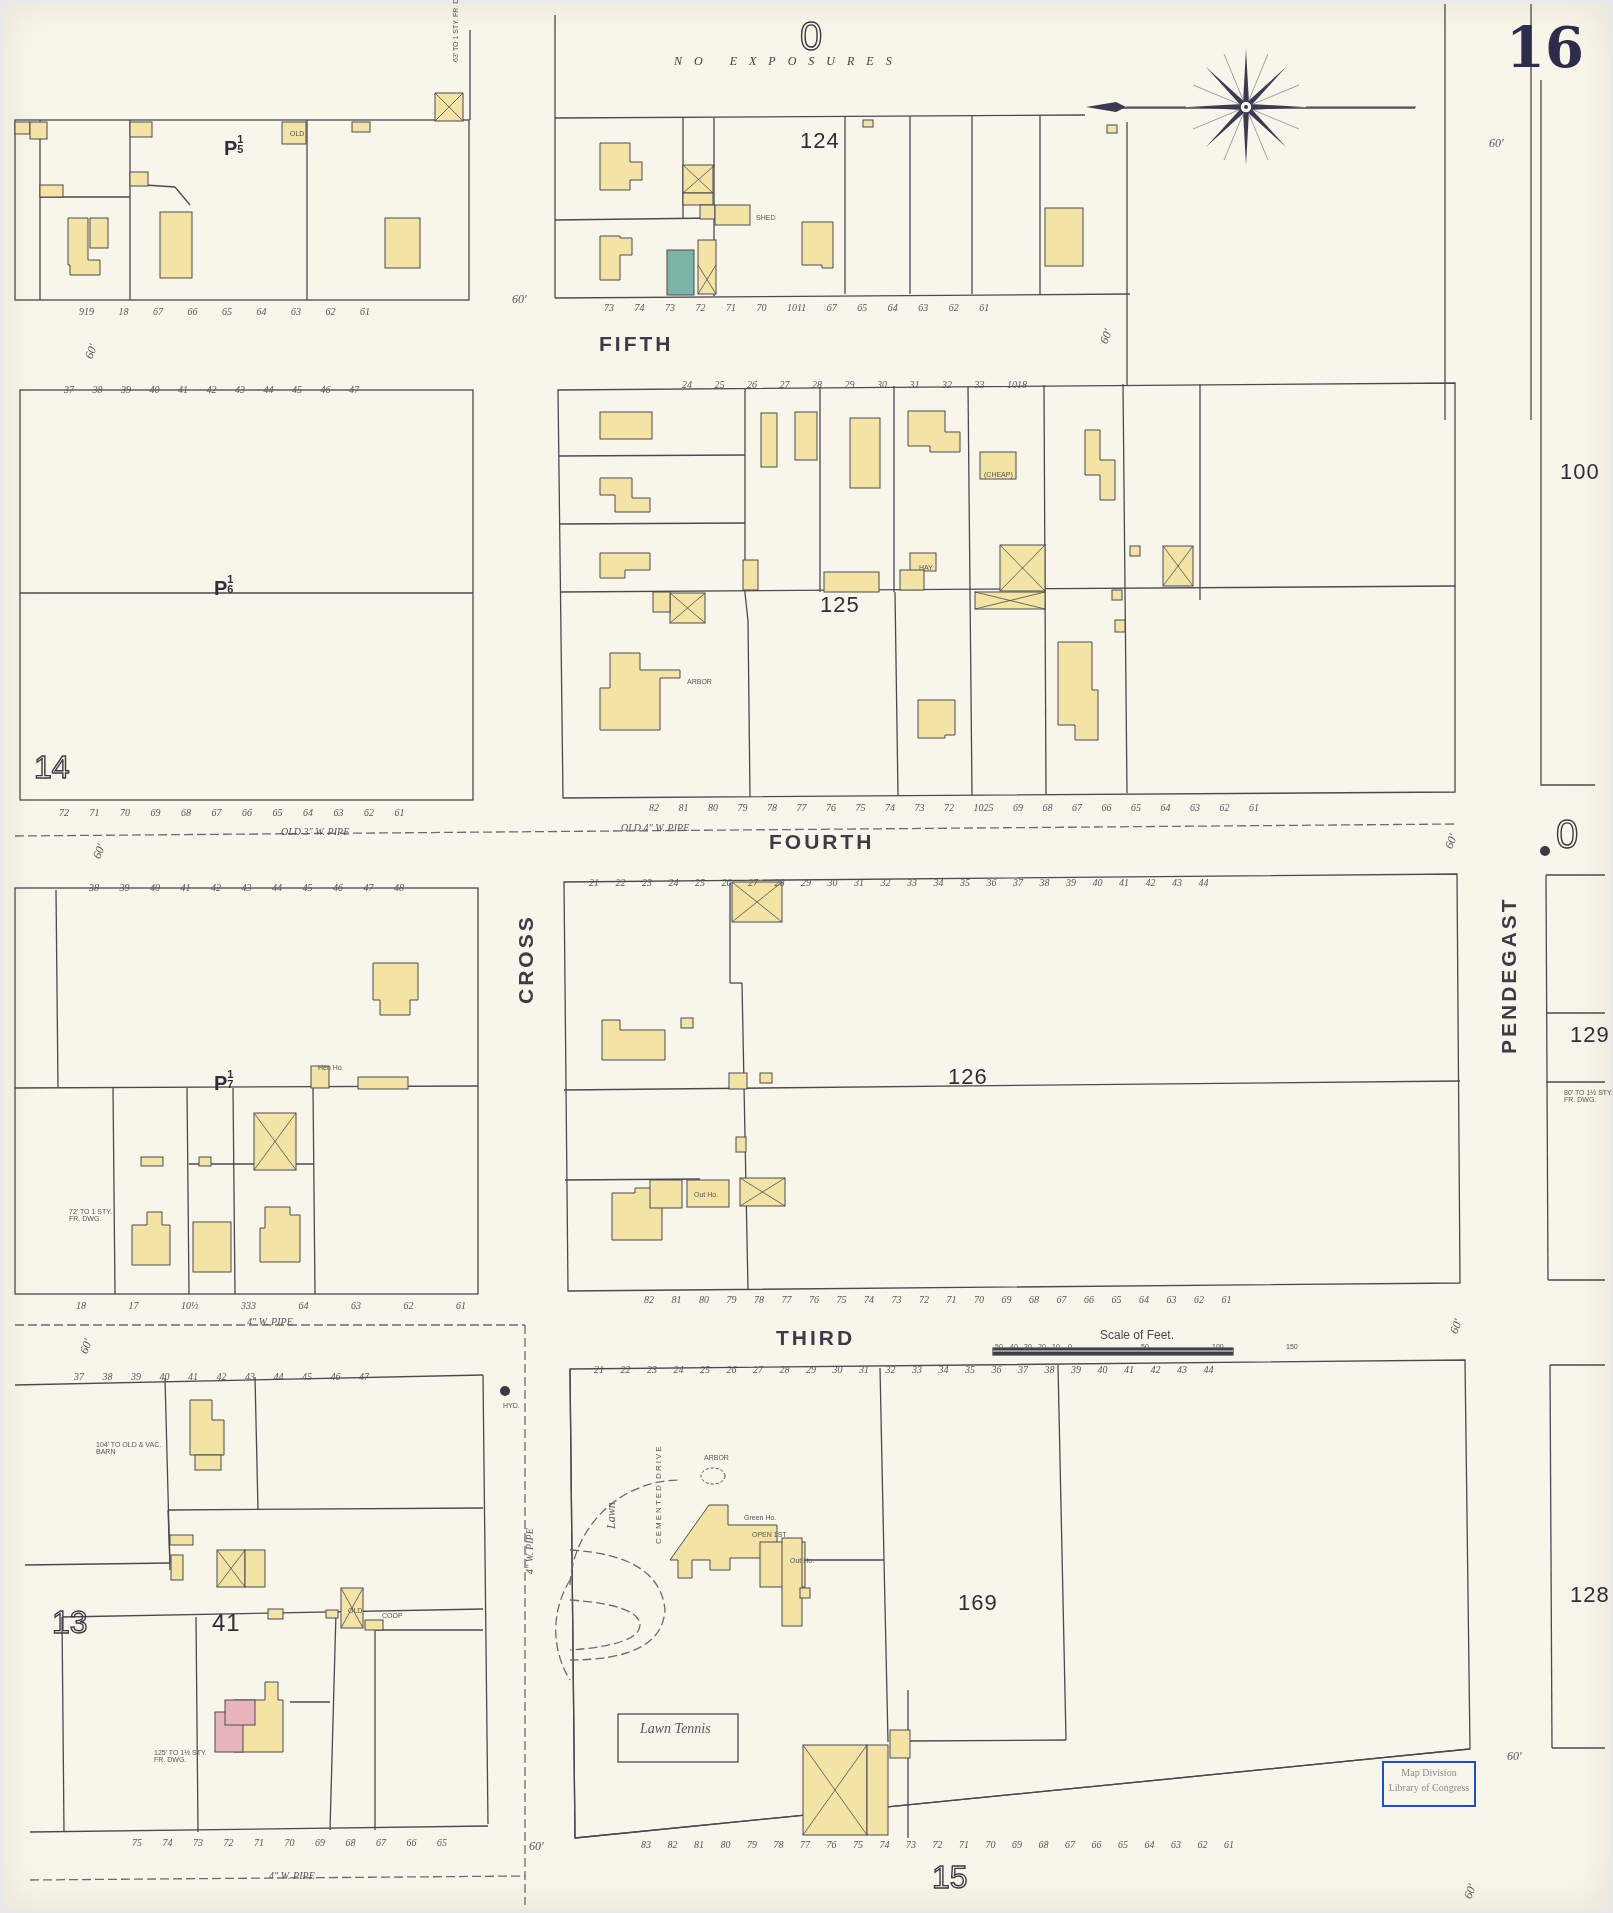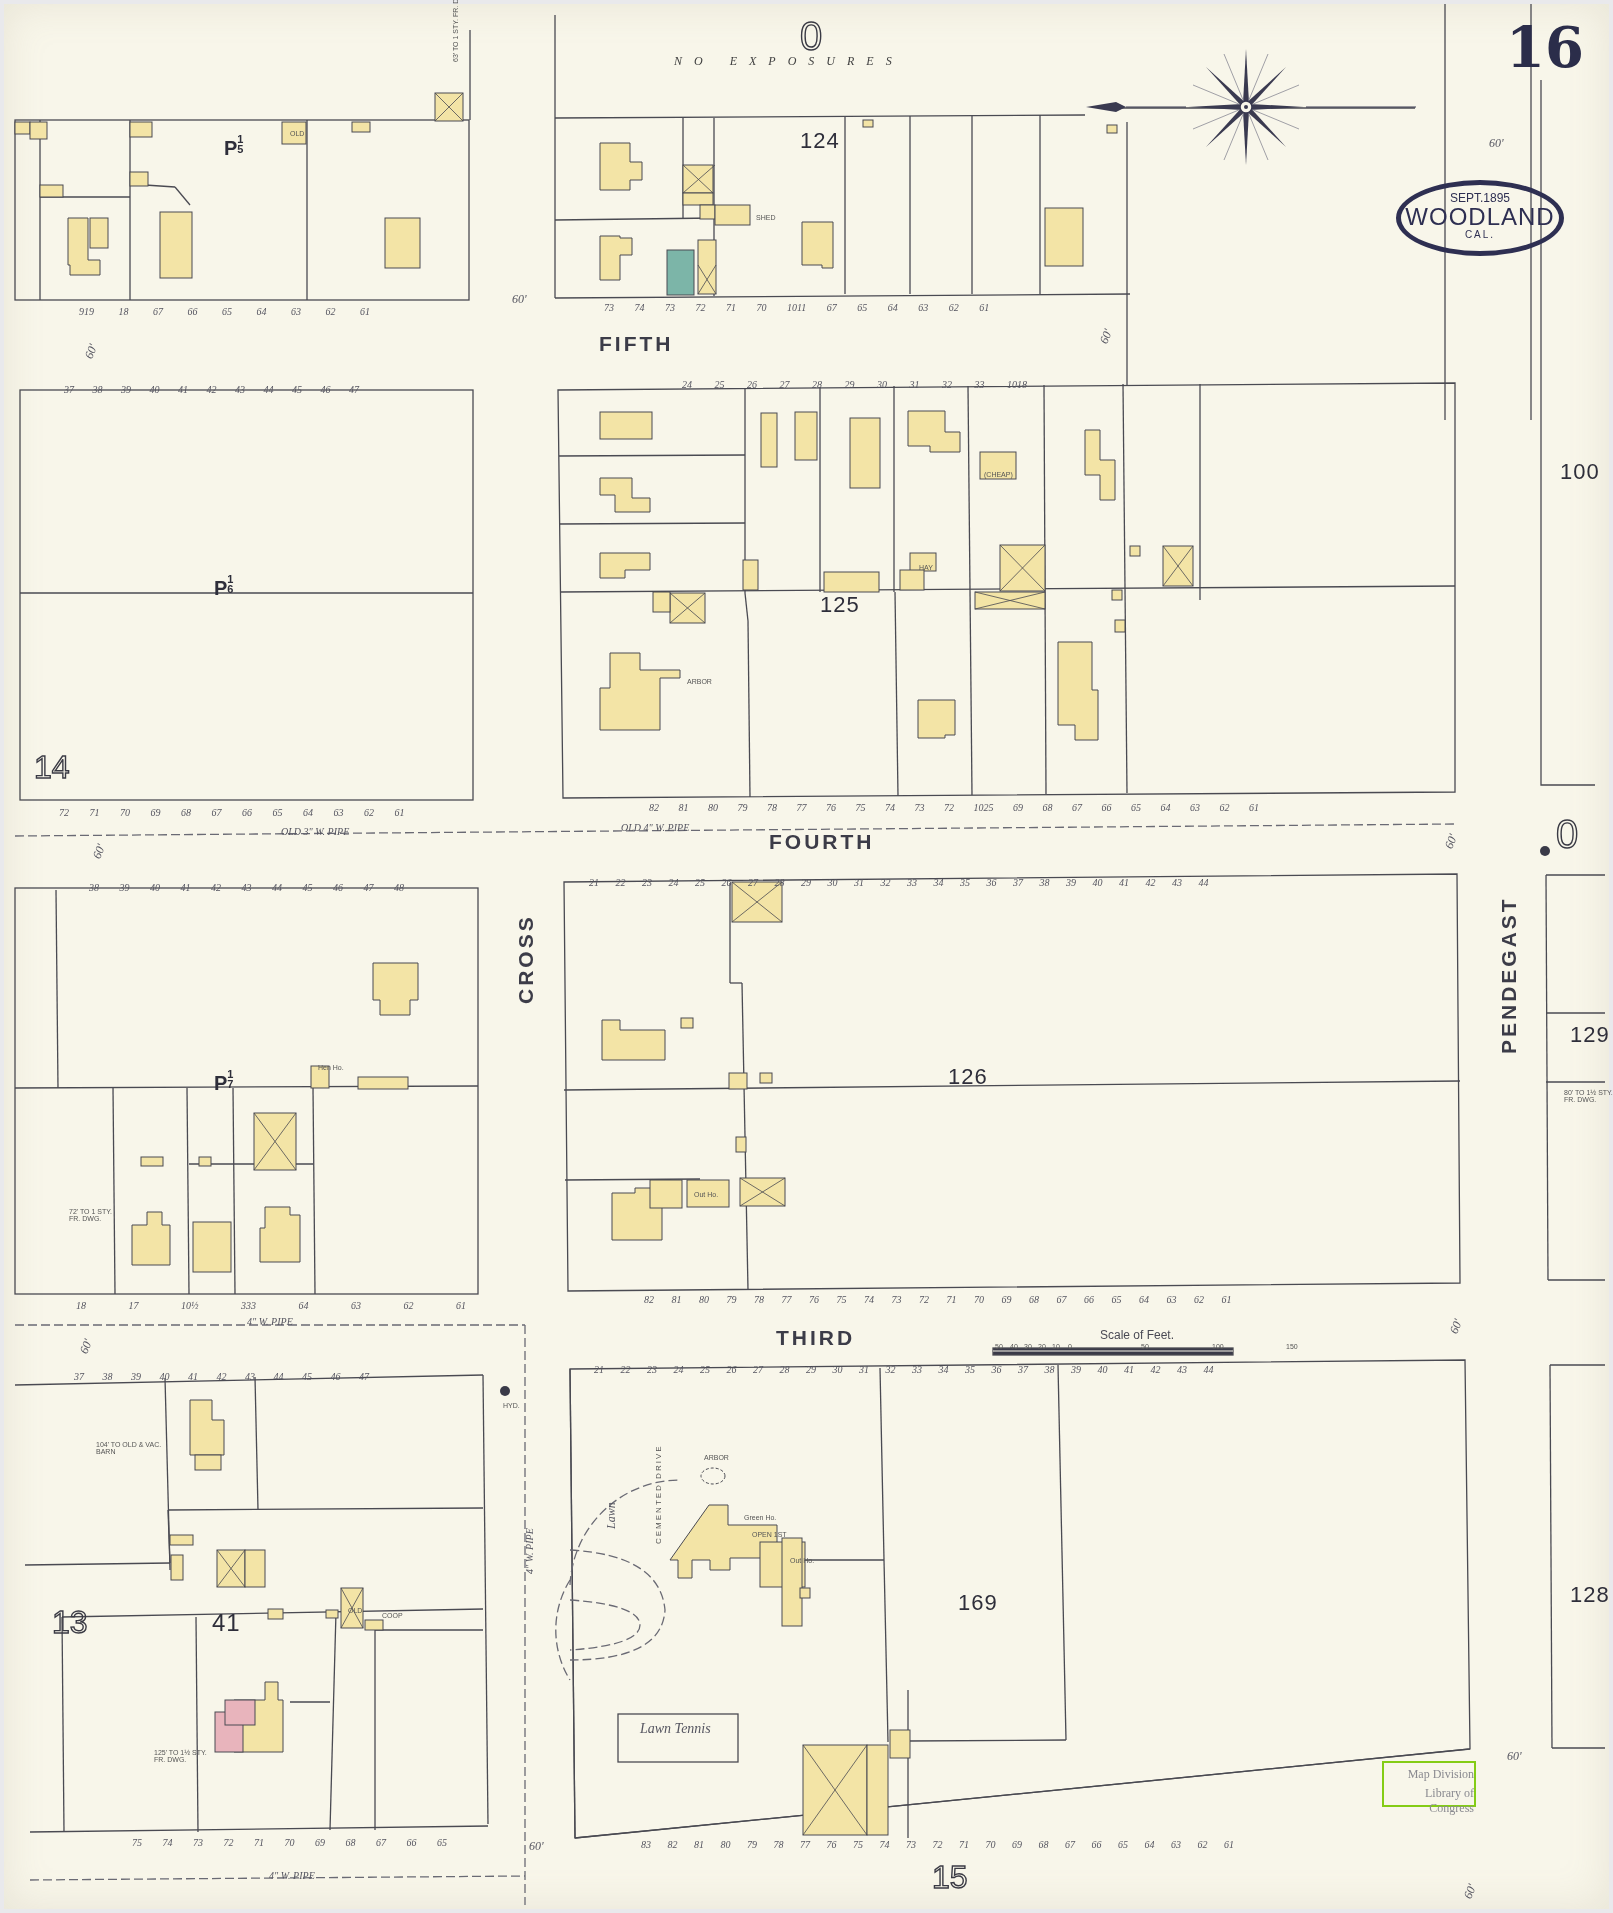--- a/index.html
+++ b/index.html
@@ -17,22 +17,22 @@
   .pfrac .fr { display: inline-block; font-size: 11px; line-height: 10px; vertical-align: 2px; text-align: center; }
   .small { font-family: "Liberation Serif", serif; font-style: italic; font-size: 10px; color: #555560; }
   .tiny { font-family: "Liberation Sans", sans-serif; font-size: 7px; color: #555; }
   .plate-no { font-family: "DejaVu Serif", serif; font-weight: bold; font-size: 56px; color: #2b2d4a; }
   .outline-no { font-family: "Liberation Sans", sans-serif; font-size: 32px; color: transparent; -webkit-text-stroke: 1.4px #3a3a44; }
   .cartouche { position: absolute; left: 1392px; top: 176px; width: 168px; height: 76px; border: 5px solid #2e2f52; border-radius: 50%;
     box-sizing: border-box; text-align: center; font-family: "Liberation Sans", sans-serif; color: #2e2f52; }
   .cartouche .d { font-size: 12px; margin-top: 6px; }
   .cartouche .t { font-size: 24px; letter-spacing: 1px; line-height: 24px; }
   .cartouche .s { font-size: 10px; letter-spacing: 2px; }
-  .stamp { position: absolute; left: 1378px; top: 1757px; width: 90px; height: 42px; border: 2px solid #84cc16;
-    font-family: "Liberation Serif", serif; font-size: 12px; color: #8a8a90; text-align: right; }
+  .stamp { position: absolute; left: 1378px; top: 1757px; width: 90px; height: 42px; border: 2px solid #1d4ed8;
+    font-family: "Liberation Serif", serif; font-size: 10px; color: #8a8a90; text-align: center; }
   .stamp div { margin-top: 4px; }
   .noexp { font-family: "Liberation Serif", serif; font-style: italic; font-size: 12px; letter-spacing: 12px; color: #404040; }
 </style>
 </head>
 <body>
 
 <div id="sheet">
 
 <svg width="1605" height="1905" viewBox="4 4 1605 1905">
   <defs>
@@ -301,25 +301,20 @@
     <line x1="-120" y1="0" x2="-60" y2="0" stroke="#3a3a50" stroke-width="1.2"></line>
     <line x1="60" y1="0" x2="170" y2="0" stroke="#3a3a50" stroke-width="1.2"></line>
     <polygon points="-160,0 -130,-5 -120,0 -130,5" fill="#3a3a50"></polygon>
   </g>
 
   <circle cx="505" cy="1391" r="5" fill="#3a3a48"></circle>
   <circle cx="1545" cy="851" r="5" fill="#3a3a48"></circle>
 </svg>
 
 <div class="lbl plate-no" style="left:1502px;top:10px;">16</div>
-<div class="cartouche">
-  <div class="d">SEPT.1895</div>
-  <div class="t">WOODLAND</div>
-  <div class="s">CAL.</div>
-</div>
 
 <div class="lbl noexp" style="left:670px;top:50px;">NO EXPOSURES</div>
 <div class="lbl outline-no" style="left:796px;top:10px;font-size:40px;">0</div>
 <div class="lbl outline-no" style="left:1552px;top:808px;font-size:40px;">0</div>
 
 <div class="lbl outline-no" style="left:30px;top:745px;">14</div>
 <div class="lbl outline-no" style="left:48px;top:1600px;">13</div>
 <div class="lbl outline-no" style="left:928px;top:1855px;">15</div>
 
 <div class="lbl street" style="left:595px;top:328px;">FIFTH</div>

